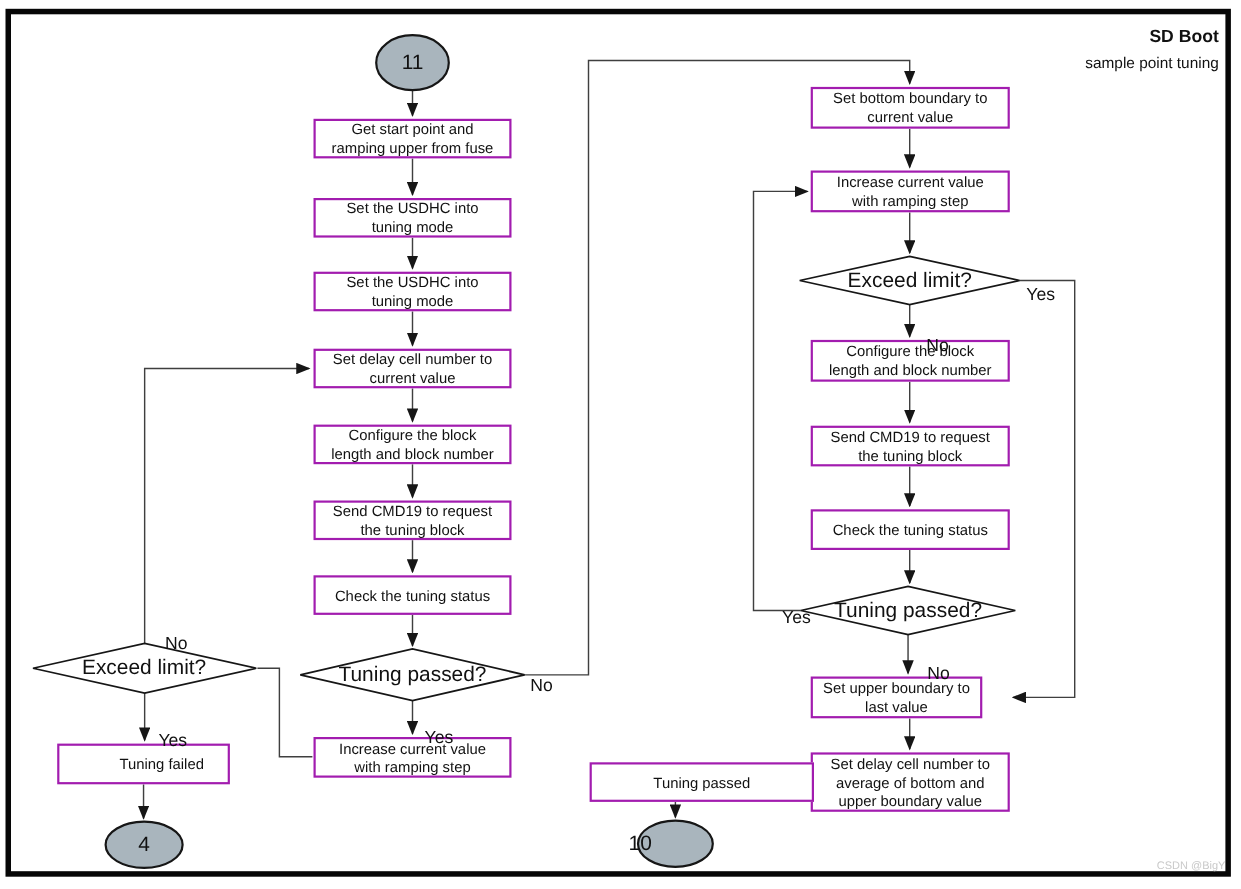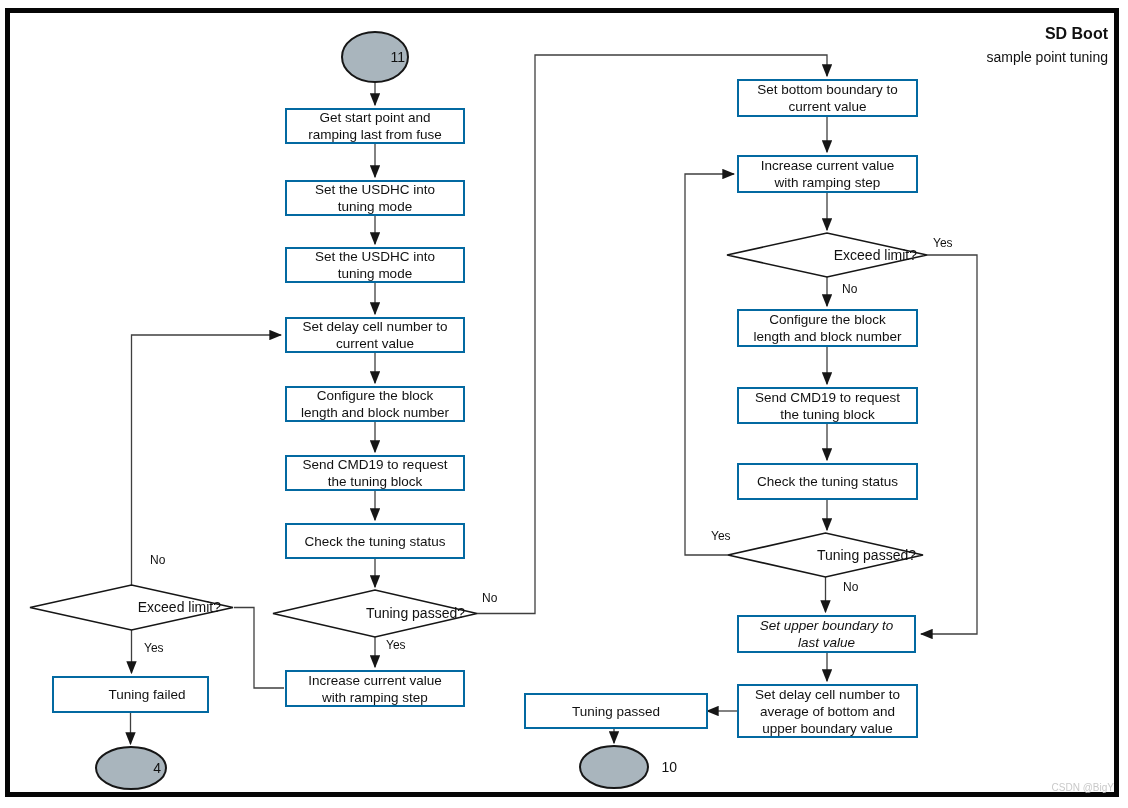--- a/index.html
+++ b/index.html
@@ -9,29 +9,29 @@
   }
   #frame{
     position:absolute;left:5px;top:8px;width:1114px;height:789px;
     border:5px solid #060606;box-sizing:border-box;pointer-events:none;
   }
   #wires{position:absolute;left:0;top:0;width:1128px;height:808px;}
   .wire{stroke:#3f3f3f;stroke-width:1.3;fill:none;}
   .shape{stroke:#161616;stroke-width:1.6;fill:#ffffff;}
   .term{stroke:#161616;stroke-width:2;}
   .node{
-    position:absolute;box-sizing:border-box;border:2px solid #0369a1;background:#ffffff;
+    position:absolute;box-sizing:border-box;border:2px solid #a21caf;background:#ffffff;
     display:flex;align-items:center;justify-content:center;text-align:center;
     font-size:13.5px;line-height:17px;white-space:pre-line;z-index:2;
   }
   .dlabel,.elabel{
-    position:absolute;text-align:right;font-size:14px;line-height:17px;
+    position:absolute;text-align:center;font-size:19px;line-height:17px;
     z-index:3;white-space:pre-line;pointer-events:none;
   }
-  .branch{position:absolute;font-size:12px;z-index:3;}
+  .branch{position:absolute;font-size:16px;z-index:3;margin-top:24px;}
   #title-block{position:absolute;top:20px;right:20px;text-align:right;z-index:3;}
   #title-main{font-size:16px;font-weight:bold;line-height:28px;}
   #title-sub{font-size:14px;line-height:18px;text-align:right;}
   #watermark{position:absolute;top:782px;right:14px;font-size:10px;color:#c9c9c9;z-index:5;}
 </style>
 </head>
 <body>
 
 <div id="canvas">
 
@@ -76,24 +76,24 @@
 
     <ellipse class="term" cx="375" cy="57" rx="33" ry="25" fill="#a9b5bd"></ellipse>
     <ellipse class="term" cx="131" cy="768" rx="35" ry="21" fill="#a9b5bd"></ellipse>
     <ellipse class="term" cx="614" cy="767" rx="34" ry="21" fill="#a9b5bd"></ellipse>
   </svg>
 
   <div id="frame"></div>
 
   <div class="elabel" style="left:345px;top:49px;width:60px;">11</div>
   <div class="elabel" style="left:101px;top:760px;width:60px;">4</div>
-  <div class="elabel" style="left:617px;top:759px;width:60px;">10</div>
+  <div class="elabel" style="left:552px;top:759px;width:60px;">10</div>
 
   <div class="node" style="left:285px;top:108px;width:180px;height:36px;">Get start point and
-ramping last from fuse</div>
+ramping upper from fuse</div>
   <div class="node" style="left:285px;top:180px;width:180px;height:36px;">Set the USDHC into
 tuning mode</div>
   <div class="node" style="left:285px;top:247px;width:180px;height:36px;">Set the USDHC into
 tuning mode</div>
   <div class="node" style="left:285px;top:317px;width:180px;height:36px;">Set delay cell number to
 current value</div>
   <div class="node" style="left:285px;top:386px;width:180px;height:36px;">Configure the block
 length and block number</div>
   <div class="node" style="left:285px;top:455px;width:180px;height:36px;">Send CMD19 to request
 the tuning block</div>
@@ -104,26 +104,26 @@
 
   <div class="node" style="left:737px;top:79px;width:181px;height:38px;">Set bottom boundary to
 current value</div>
   <div class="node" style="left:737px;top:155px;width:181px;height:38px;">Increase current value
 with ramping step</div>
   <div class="node" style="left:737px;top:309px;width:181px;height:38px;">Configure the block
 length and block number</div>
   <div class="node" style="left:737px;top:387px;width:181px;height:37px;">Send CMD19 to request
 the tuning block</div>
   <div class="node" style="left:737px;top:463px;width:181px;height:37px;">Check the tuning status</div>
-  <div class="node" style="left:737px;top:615px;width:179px;height:38px;font-style:italic;">Set upper boundary to
+  <div class="node" style="left:737px;top:615px;width:156px;height:38px;">Set upper boundary to
 last value</div>
   <div class="node" style="left:737px;top:684px;width:181px;height:54px;">Set delay cell number to
 average of bottom and
 upper boundary value</div>
-  <div class="node" style="left:524px;top:693px;width:184px;height:36px;">Tuning passed</div>
+  <div class="node" style="left:536px;top:693px;width:204px;height:36px;">Tuning passed</div>
 
   <div class="dlabel" style="left:285px;top:605px;width:180px;">Tuning passed?</div>
   <div class="dlabel" style="left:41px;top:599px;width:180px;">Exceed limit?</div>
   <div class="dlabel" style="left:737px;top:247px;width:180px;">Exceed limit?</div>
   <div class="dlabel" style="left:735px;top:547px;width:181px;">Tuning passed?</div>
 
   <div class="branch" style="left:482px;top:591px;">No</div>
   <div class="branch" style="left:386px;top:638px;">Yes</div>
   <div class="branch" style="left:150px;top:553px;">No</div>
   <div class="branch" style="left:144px;top:641px;">Yes</div>

